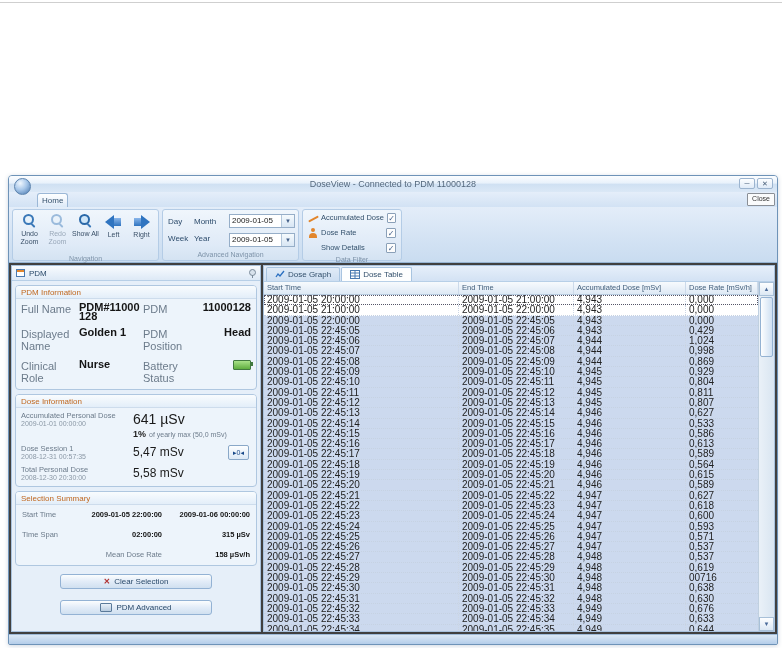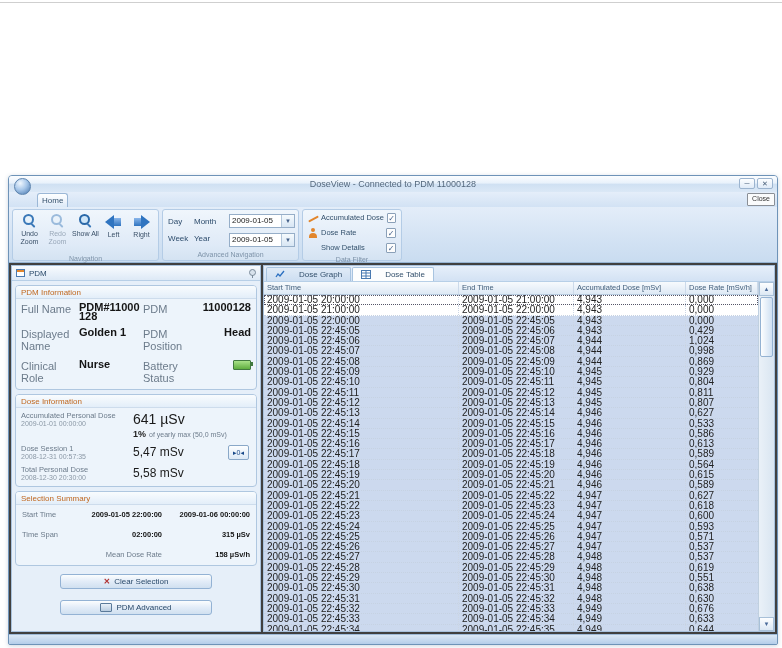--- a/index.html
+++ b/index.html
@@ -141,21 +141,21 @@
   .panel-btn.options{margin-top:11px;}
   .clear-x{color:#b03030;font-size:8px;font-weight:bold;line-height:8px;}
   .opt-icon{width:10px;height:7px;border:1px solid #5a7a9a;border-radius:1px;
     background:linear-gradient(#e8f0f8,#b8cce0);}
 
   
   .right-panel{flex:1;background:#ffffff;border:1px solid #a9c2dd;display:flex;flex-direction:column;
     min-width:0;box-sizing:border-box;}
   .tabbar{height:15px;flex:0 0 15px;background:linear-gradient(#e6effa,#d3e2f4);
     border-bottom:1px solid #b7cfe7;display:flex;align-items:flex-end;padding-left:2px;gap:1px;}
-  .dtab{height:14px;display:flex;align-items:center;gap:14px;padding:0 8px;font-size:8px;color:#33506c;
+  .dtab{height:14px;display:flex;align-items:center;gap:3px;padding:0 8px;font-size:8px;color:#33506c;
     border:1px solid #a8c4e0;border-bottom:none;border-radius:2px 2px 0 0;
     background:linear-gradient(#e0ebf7,#cddef1);box-sizing:border-box;}
   .dtab.active{background:#fdfefe;}
 
   .grid-area{flex:1;display:flex;min-height:0;}
   .grid{flex:1;display:flex;flex-direction:column;min-width:0;}
   .grid-header{display:flex;height:12px;flex:0 0 12px;background:linear-gradient(#f7fafd,#dde9f5);
     border-bottom:1px solid #b8cce0;font-size:7.5px;color:#44607c;}
   .gh-cell{padding:1px 3px;border-right:1px solid #ccdaea;box-sizing:border-box;white-space:nowrap;overflow:hidden;}
   .col-start{width:195px;flex:0 0 195px;}
@@ -555,21 +555,21 @@
               <div class="grow sel">
     <div class="cell col-start">2009-01-05 22:45:28</div>
     <div class="cell col-end">2009-01-05 22:45:29</div>
     <div class="cell col-acc">4,948</div>
     <div class="cell col-rate">0,619</div>
   </div>
               <div class="grow sel">
     <div class="cell col-start">2009-01-05 22:45:29</div>
     <div class="cell col-end">2009-01-05 22:45:30</div>
     <div class="cell col-acc">4,948</div>
-    <div class="cell col-rate">0,551</div>
+    <div class="cell col-rate">00716</div>
   </div>
               <div class="grow sel">
     <div class="cell col-start">2009-01-05 22:45:30</div>
     <div class="cell col-end">2009-01-05 22:45:31</div>
     <div class="cell col-acc">4,948</div>
     <div class="cell col-rate">0,638</div>
   </div>
               <div class="grow sel">
     <div class="cell col-start">2009-01-05 22:45:31</div>
     <div class="cell col-end">2009-01-05 22:45:32</div>

